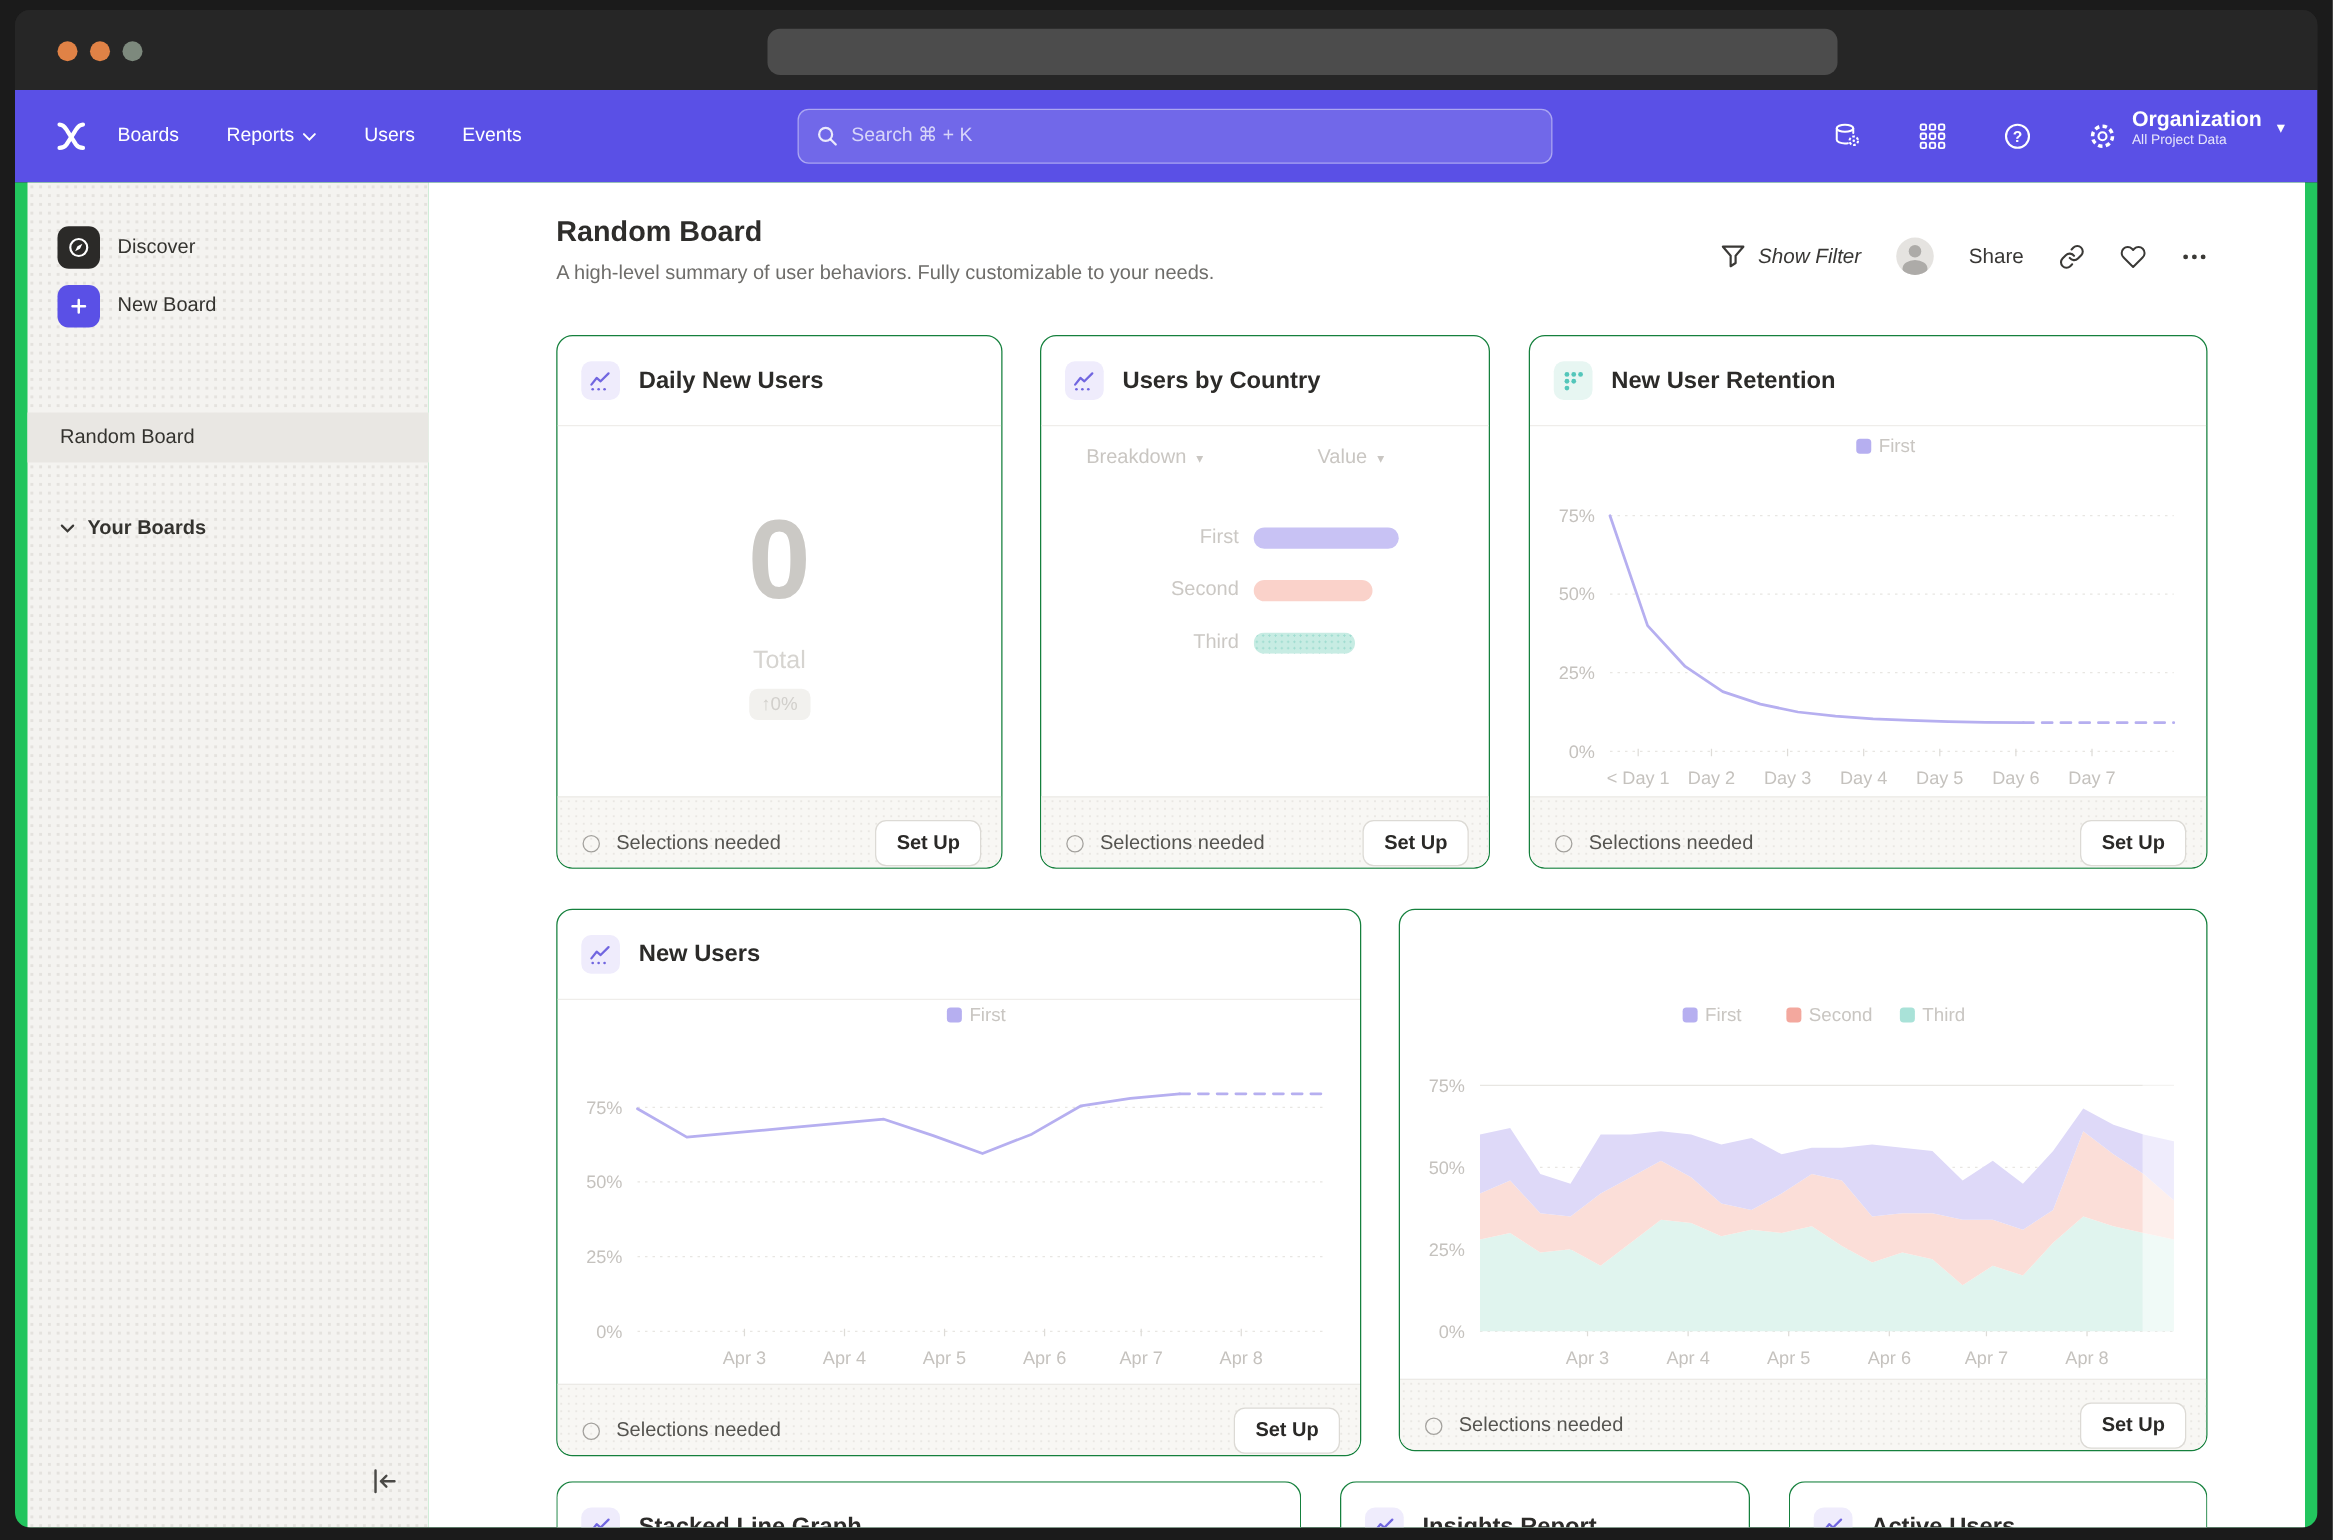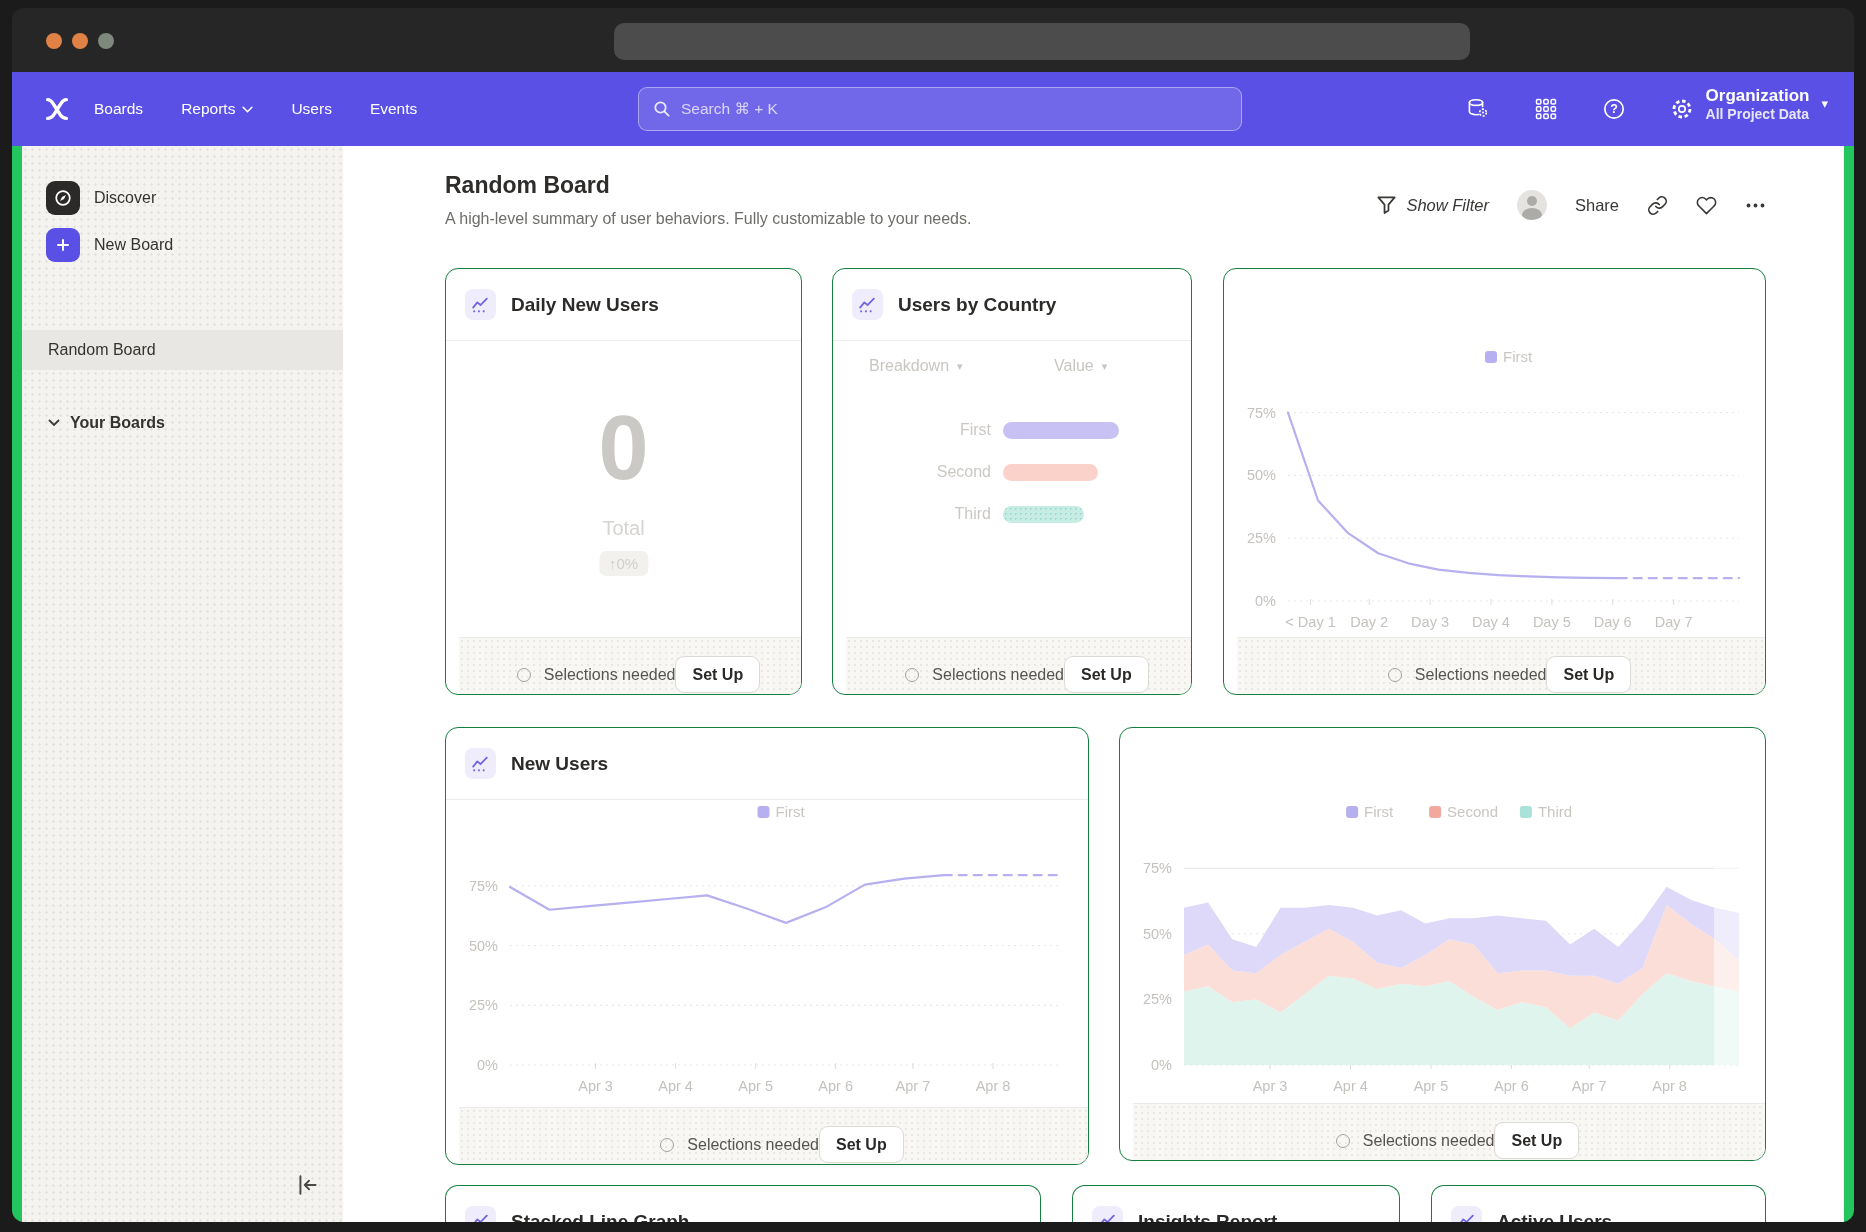--- a/index.html
+++ b/index.html
@@ -27,21 +27,21 @@
   .search { position:absolute; left:626px; top:15px; width:604px; height:44px; border-radius:9px;
     background:rgba(255,255,255,.14); border:1px solid rgba(255,255,255,.42);
     display:flex; align-items:center; padding:0 14px; gap:10px; }
   .search input { flex:1; background:transparent; border:none; outline:none;
     color:rgba(255,255,255,.88); font-size:15.5px; font-family:"Liberation Sans",sans-serif; }
   .search input::placeholder { color:rgba(255,255,255,.72); }
   .navicons { position:absolute; right:160px; top:0; height:74px; display:flex; align-items:center; gap:44px; }
   .nico { width:24px; height:24px; cursor:pointer; }
   .org { position:absolute; right:26px; top:13px; display:flex; align-items:center; gap:12px; cursor:pointer; }
   .orgname { color:#fff; font-size:17px; font-weight:700; line-height:1.25; }
-  .orgproj { color:rgba(255,255,255,.85); font-size:14px; font-weight:700; }
+  .orgproj { color:rgba(255,255,255,.85); font-size:11px; font-weight:400; }
   .orgchev { color:#fff; font-size:13px; }
 
   
   .appbody { position:relative; height:1076px; background:#22c55e; display:flex; }
   .sidebar { position:relative; margin-left:10px; width:321px; height:100%;
     background-color:#f4f3f0;
     background-image:radial-gradient(#e4e2de 1.1px, transparent 1.1px); background-size:7px 7px; }
   .srow { position:absolute; left:0; width:100%; display:flex; align-items:center; gap:14px;
     padding-left:24px; height:38px; cursor:pointer; }
   .sicon { width:34px; height:34px; border-radius:9px; display:flex; align-items:center; justify-content:center; flex:none; }
@@ -71,24 +71,24 @@
   .aicon { width:21px; height:21px; cursor:pointer; }
 
   
   .card { position:absolute; background:#fff; border:1px solid #15803d; border-radius:13px; overflow:hidden; }
   .chead { position:absolute; left:0; top:0; width:100%; height:72px; display:flex; align-items:center;
     gap:15px; padding-left:19px; border-bottom:1px solid #efedea; }
   .cicon { width:31px; height:31px; border-radius:8px; display:flex; align-items:center; justify-content:center; flex:none; }
   .cicon.purple { background:#efecfc; }
   .cicon.mint { background:#e7f6f2; }
   .ctitle { font-size:19px; font-weight:700; color:#2c2b29; }
-  .cfoot { position:absolute; left:13px; bottom:0; width:100%; height:57px; border-top:1px solid #eceae6;
+  .cfoot { position:absolute; left:0; bottom:0; width:100%; height:57px; border-top:1px solid #eceae6;
     background-color:#f8f7f4;
     background-image:radial-gradient(#e9e7e3 1px, transparent 1px); background-size:6px 6px;
-    display:flex; align-items:center; justify-content:center; padding:17px 16px 0 20px; }
+    display:flex; align-items:center; justify-content:space-between; padding:17px 16px 0 20px; }
   .status { display:flex; align-items:center; gap:13px; }
   .radio { width:14px; height:14px; border-radius:50%; border:1.6px solid #a3a19d; background:transparent; }
   .statustxt { font-size:16px; color:#555450; }
   .setup { height:37px; padding:0 16px; background:#fff; border:1px solid #dcdad5; border-radius:9px;
     font-size:16px; font-weight:700; color:#2a2927; font-family:"Liberation Sans",sans-serif; cursor:pointer; }
 
   
   .bigzero { position:absolute; left:0; top:128px; width:100%; text-align:center;
     font-size:90px; font-weight:600; color:#cbc9c5; }
   .biglabel { position:absolute; left:0; top:248px; width:100%; text-align:center; font-size:20px; color:#d6d4d0; }
@@ -319,20 +319,35 @@
           <div class="cfoot">
             <span class="status">
                 <span class="radio"></span>
                 <span class="statustxt">Selections needed</span>
               </span>
             <button class="setup">Set Up</button>
           </div>
         </section>
 
         <section class="card" style="left:880px; top:122px; width:543px; height:427px;">
+          <div class="chead">
+            <span class="cicon mint">
+              <svg width="20" height="20" viewBox="0 0 22 22">
+                <g fill="#53c6ba">
+                    <circle cx="5" cy="5" r="2.1"></circle>
+                    <circle cx="11" cy="5" r="2.1"></circle>
+                    <circle cx="17" cy="5" r="2.1"></circle>
+                    <circle cx="5" cy="11" r="2.1"></circle>
+                    <circle cx="11" cy="11" r="2.1"></circle>
+                    <circle cx="5" cy="17" r="2.1"></circle>
+                  </g>
+              </svg>
+            </span>
+            <span class="ctitle">New User Retention</span>
+          </div>
           <div class="chart" style="left:8px; top:74px; width:527px; height:294px;"><svg width="527" height="294" viewBox="0 0 527 294">
                 <rect x="253" y="8" width="12" height="12" rx="3" fill="#b6aff0"></rect>
                 <text x="271" y="18.5" font-size="15" fill="#c9c6c2">First</text>
                 <line x1="56" y1="69.58536585365853" x2="507" y2="69.58536585365853" stroke="#e8e6e2" stroke-width="1" stroke-dasharray="2 4"></line>
                 <text x="44" y="74.58536585365853" font-size="14.5" fill="#c5c2be" text-anchor="end">75%</text>
                 <line x1="56" y1="132.390243902439" x2="507" y2="132.390243902439" stroke="#e8e6e2" stroke-width="1" stroke-dasharray="2 4"></line>
                 <text x="44" y="137.390243902439" font-size="14.5" fill="#c5c2be" text-anchor="end">50%</text>
                 <line x1="56" y1="195.1951219512195" x2="507" y2="195.1951219512195" stroke="#e8e6e2" stroke-width="1" stroke-dasharray="2 4"></line>
                 <text x="44" y="200.1951219512195" font-size="14.5" fill="#c5c2be" text-anchor="end">25%</text>
                 <line x1="56" y1="258" x2="507" y2="258" stroke="#e8e6e2" stroke-width="1" stroke-dasharray="2 4"></line>

